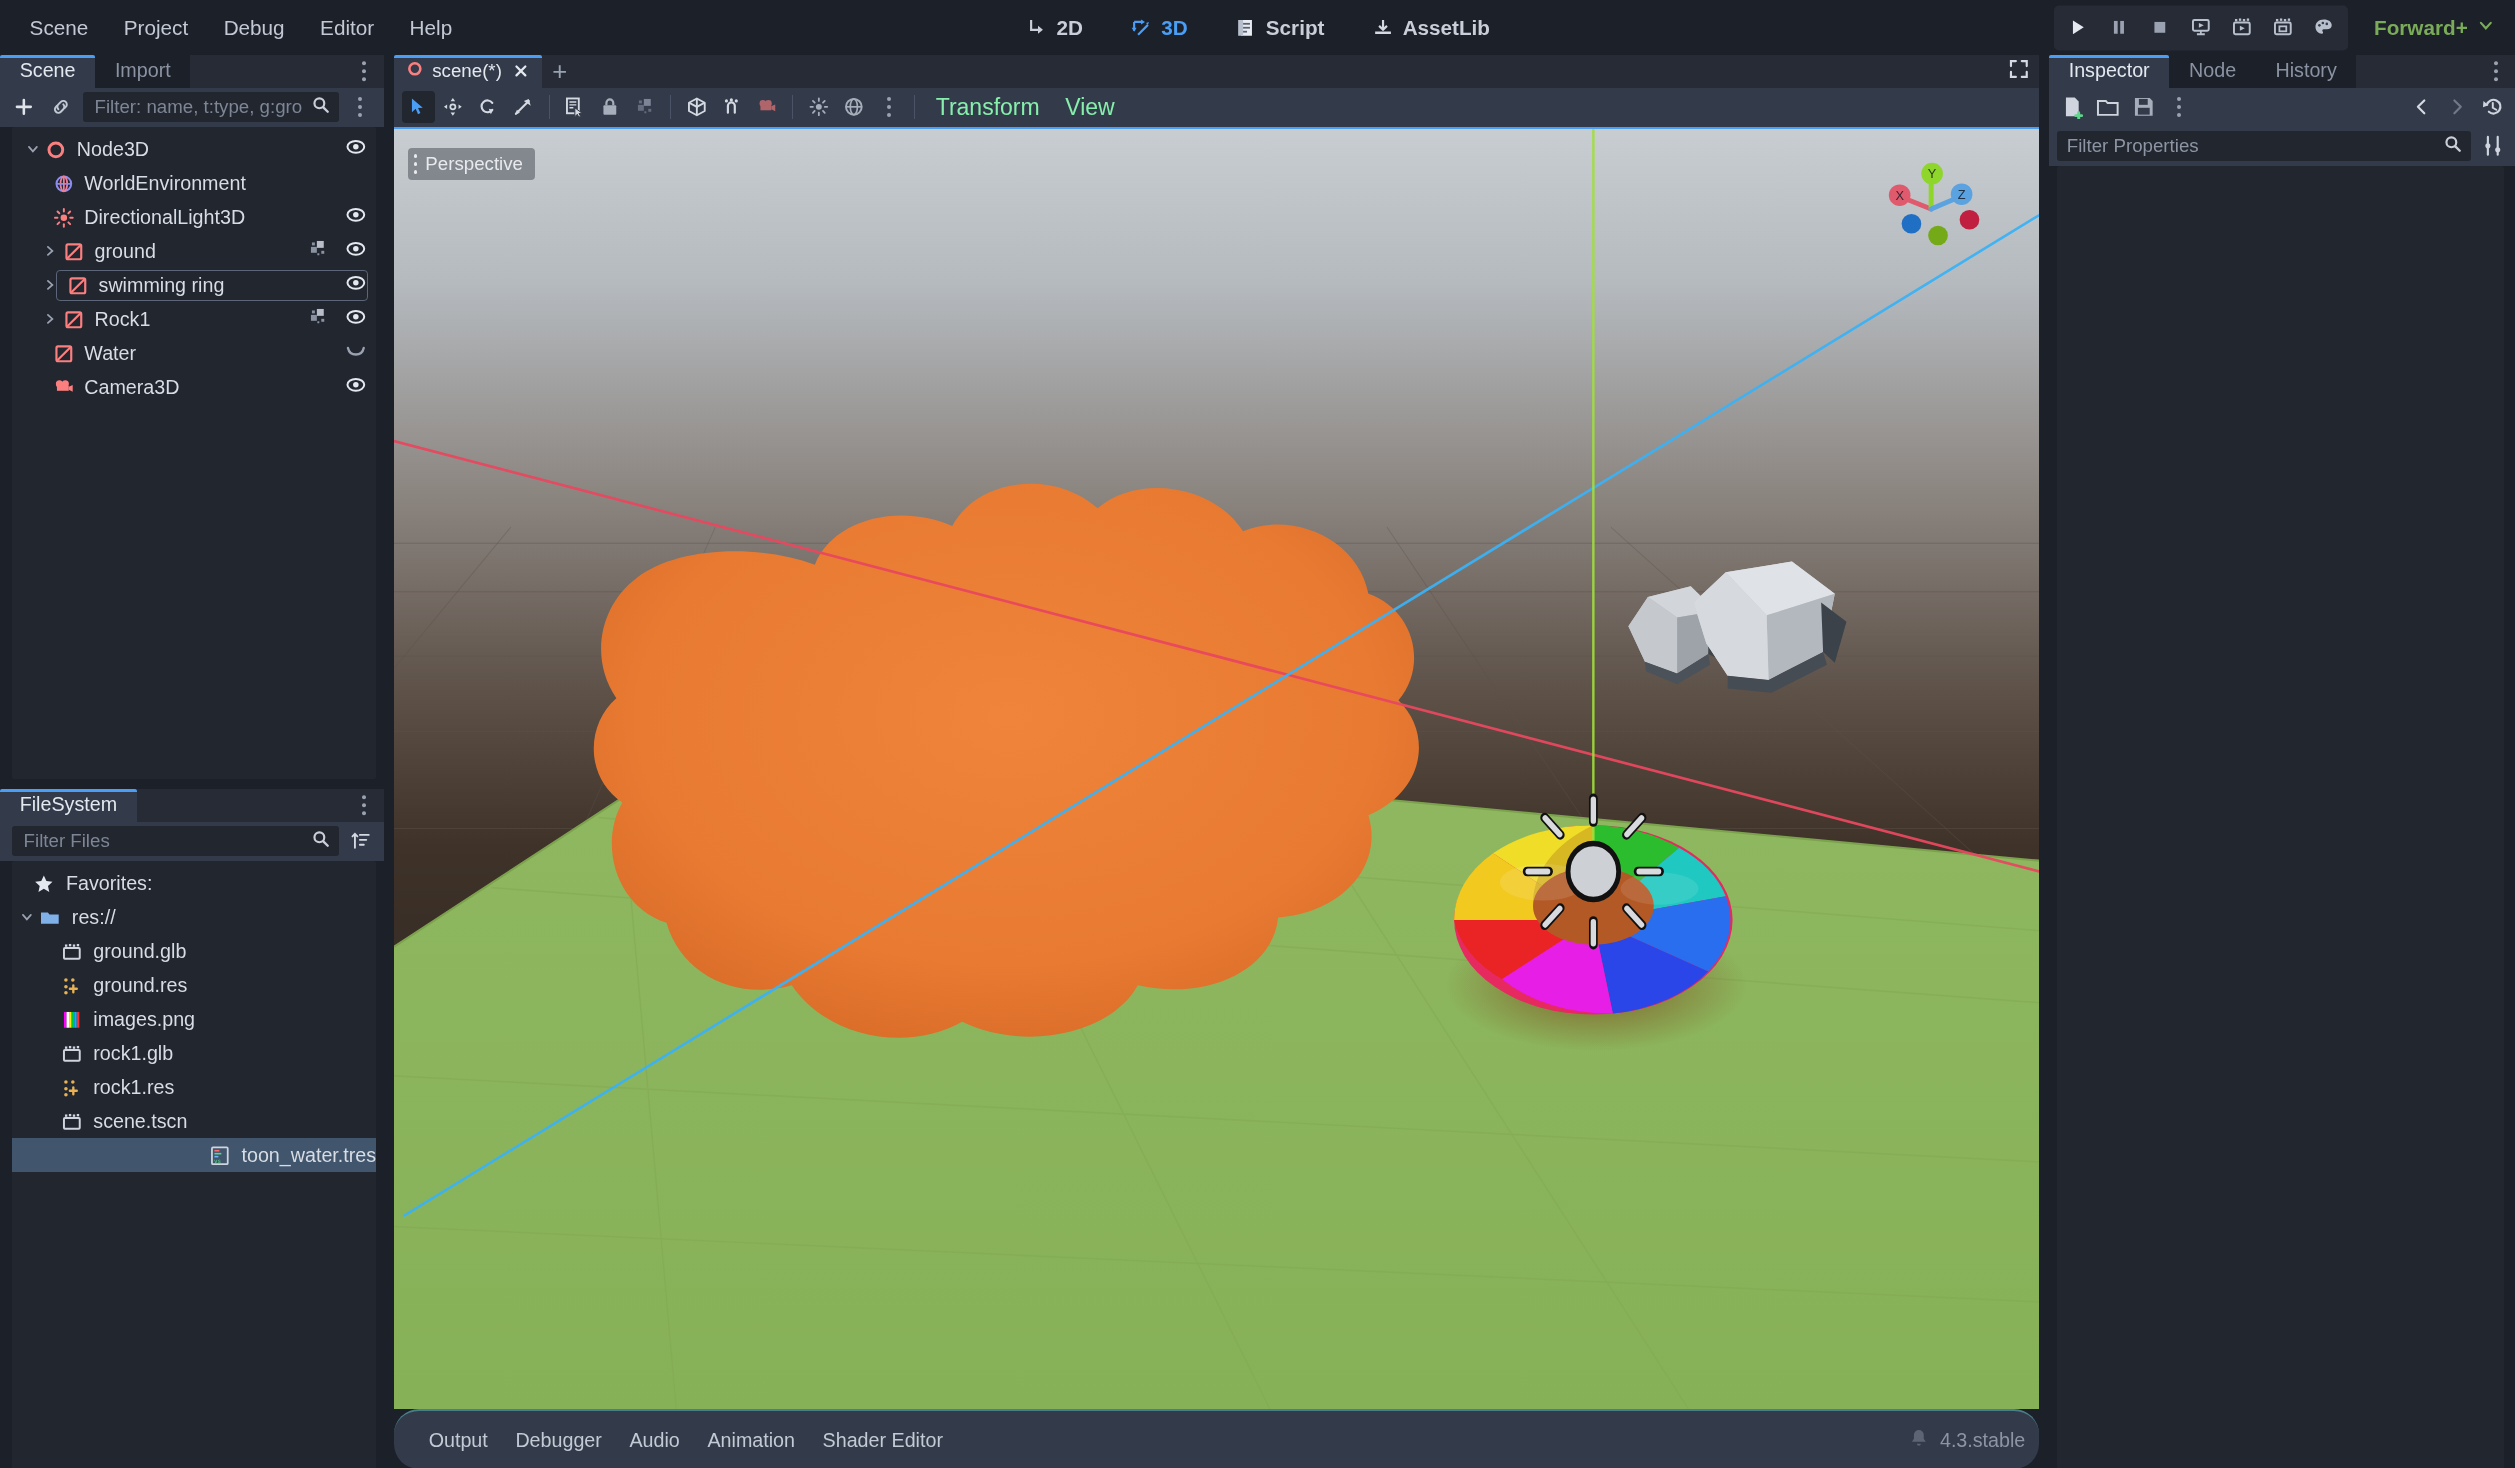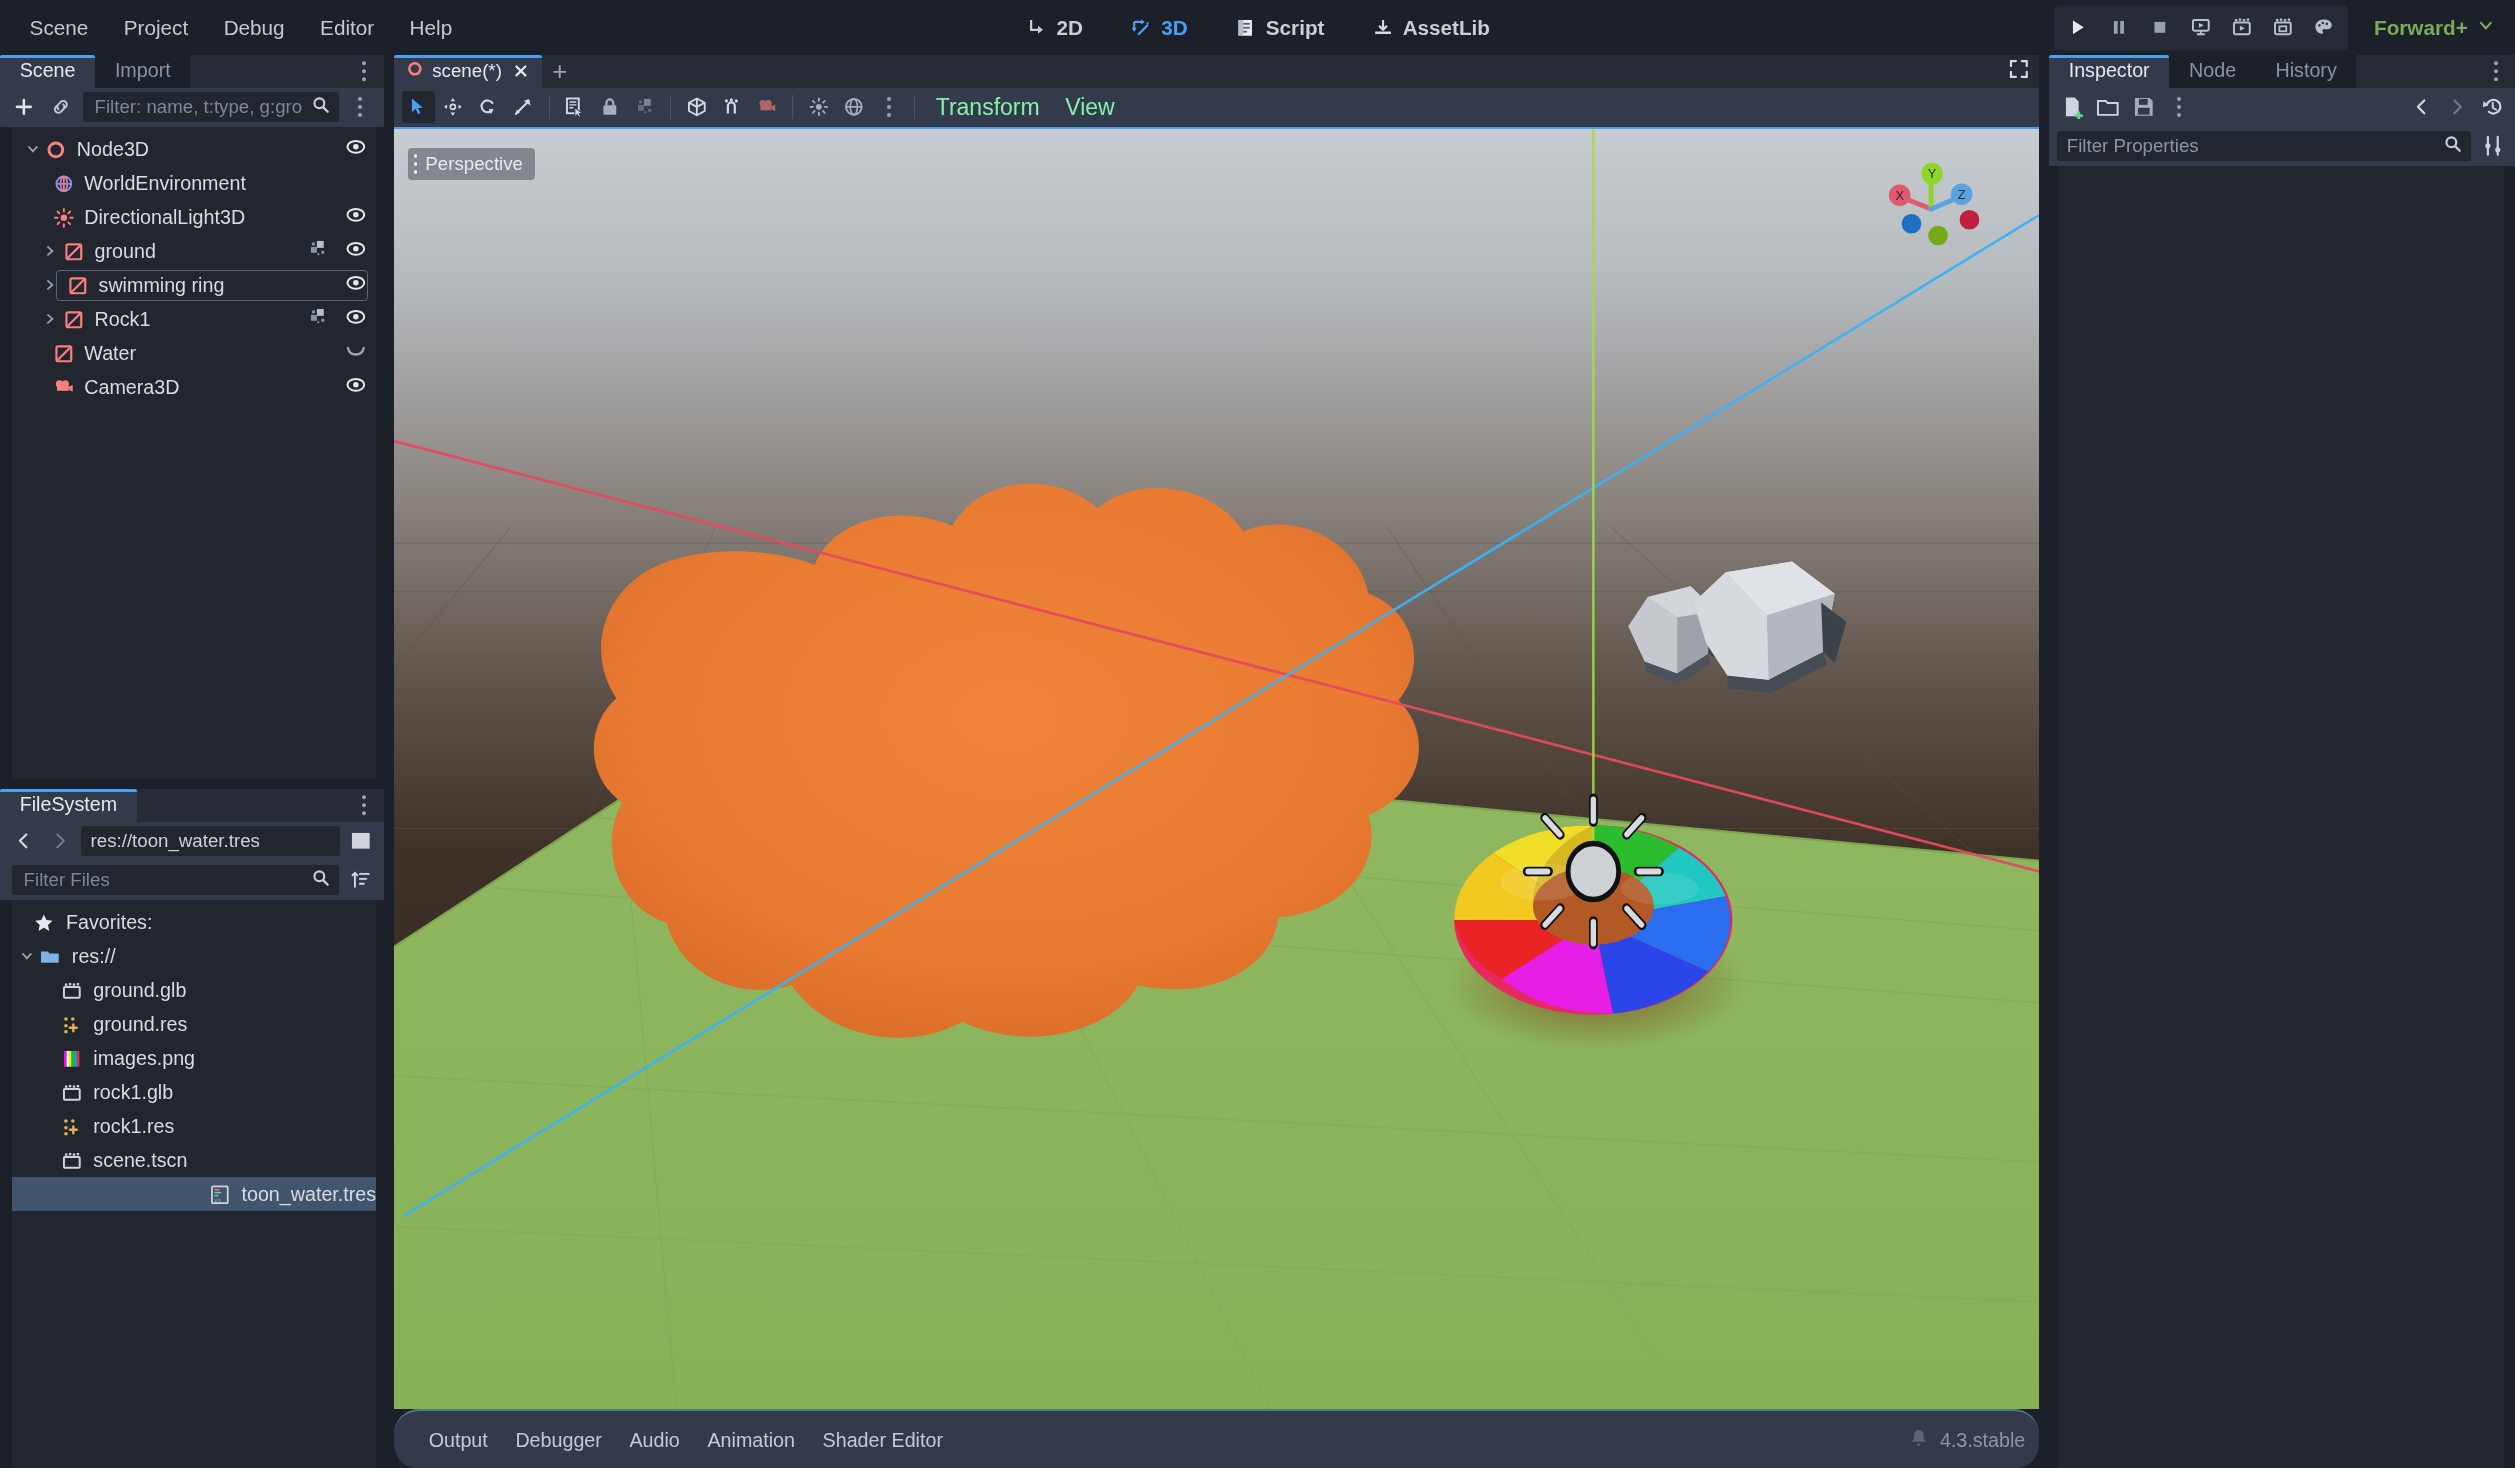--- a/index.html
+++ b/index.html
@@ -563,40 +563,20 @@
             <div class="dock-menu-dots">
               <span class="vdots">
                   <i></i>
                   <i></i>
                   <i></i>
                 </span>
             </div>
           </div>
         </div>
 
-        <div class="fs-path">
-          <div class="icon-btn">
-            <svg width="19.7" height="19.7" viewBox="0 0 20 20">
-                <path d="M12.5 3.5 L6 10 L12.5 16.5" stroke="#d5d9e2" stroke-width="2.2" fill="none" stroke-linecap="round" stroke-linejoin="round"></path>
-              </svg>
-          </div>
-          <div class="icon-btn">
-            <svg width="19.7" height="19.7" viewBox="0 0 20 20">
-                <path d="M7.5 3.5 L14 10 L7.5 16.5" stroke="#70788a" stroke-width="2.2" fill="none" stroke-linecap="round" stroke-linejoin="round"></path>
-              </svg>
-          </div>
-          <div class="path-field">
-            <span>res://toon_water.tres</span>
-          </div>
-          <div class="icon-btn">
-            <svg width="23.6" height="23.6" viewBox="0 0 24 24">
-                <rect x="3" y="4" width="18" height="16" fill="#d2d6de"></rect>
-              </svg>
-          </div>
-        </div>
 
         <div class="fs-filter">
           <div class="filter-input" style="margin-left:3.9px;">
             <span class="ph">Filter Files</span>
             <span>
               <svg width="19.7" height="19.7" viewBox="0 0 20 20">
                   <circle cx="8.5" cy="8.5" r="5" fill="none" stroke="#c9ced8" stroke-width="2.2"></circle>
                   <path d="M12.5 12.5 L17 17" stroke="#c9ced8" stroke-width="2.4" stroke-linecap="round"></path>
                 </svg>
             </span>

